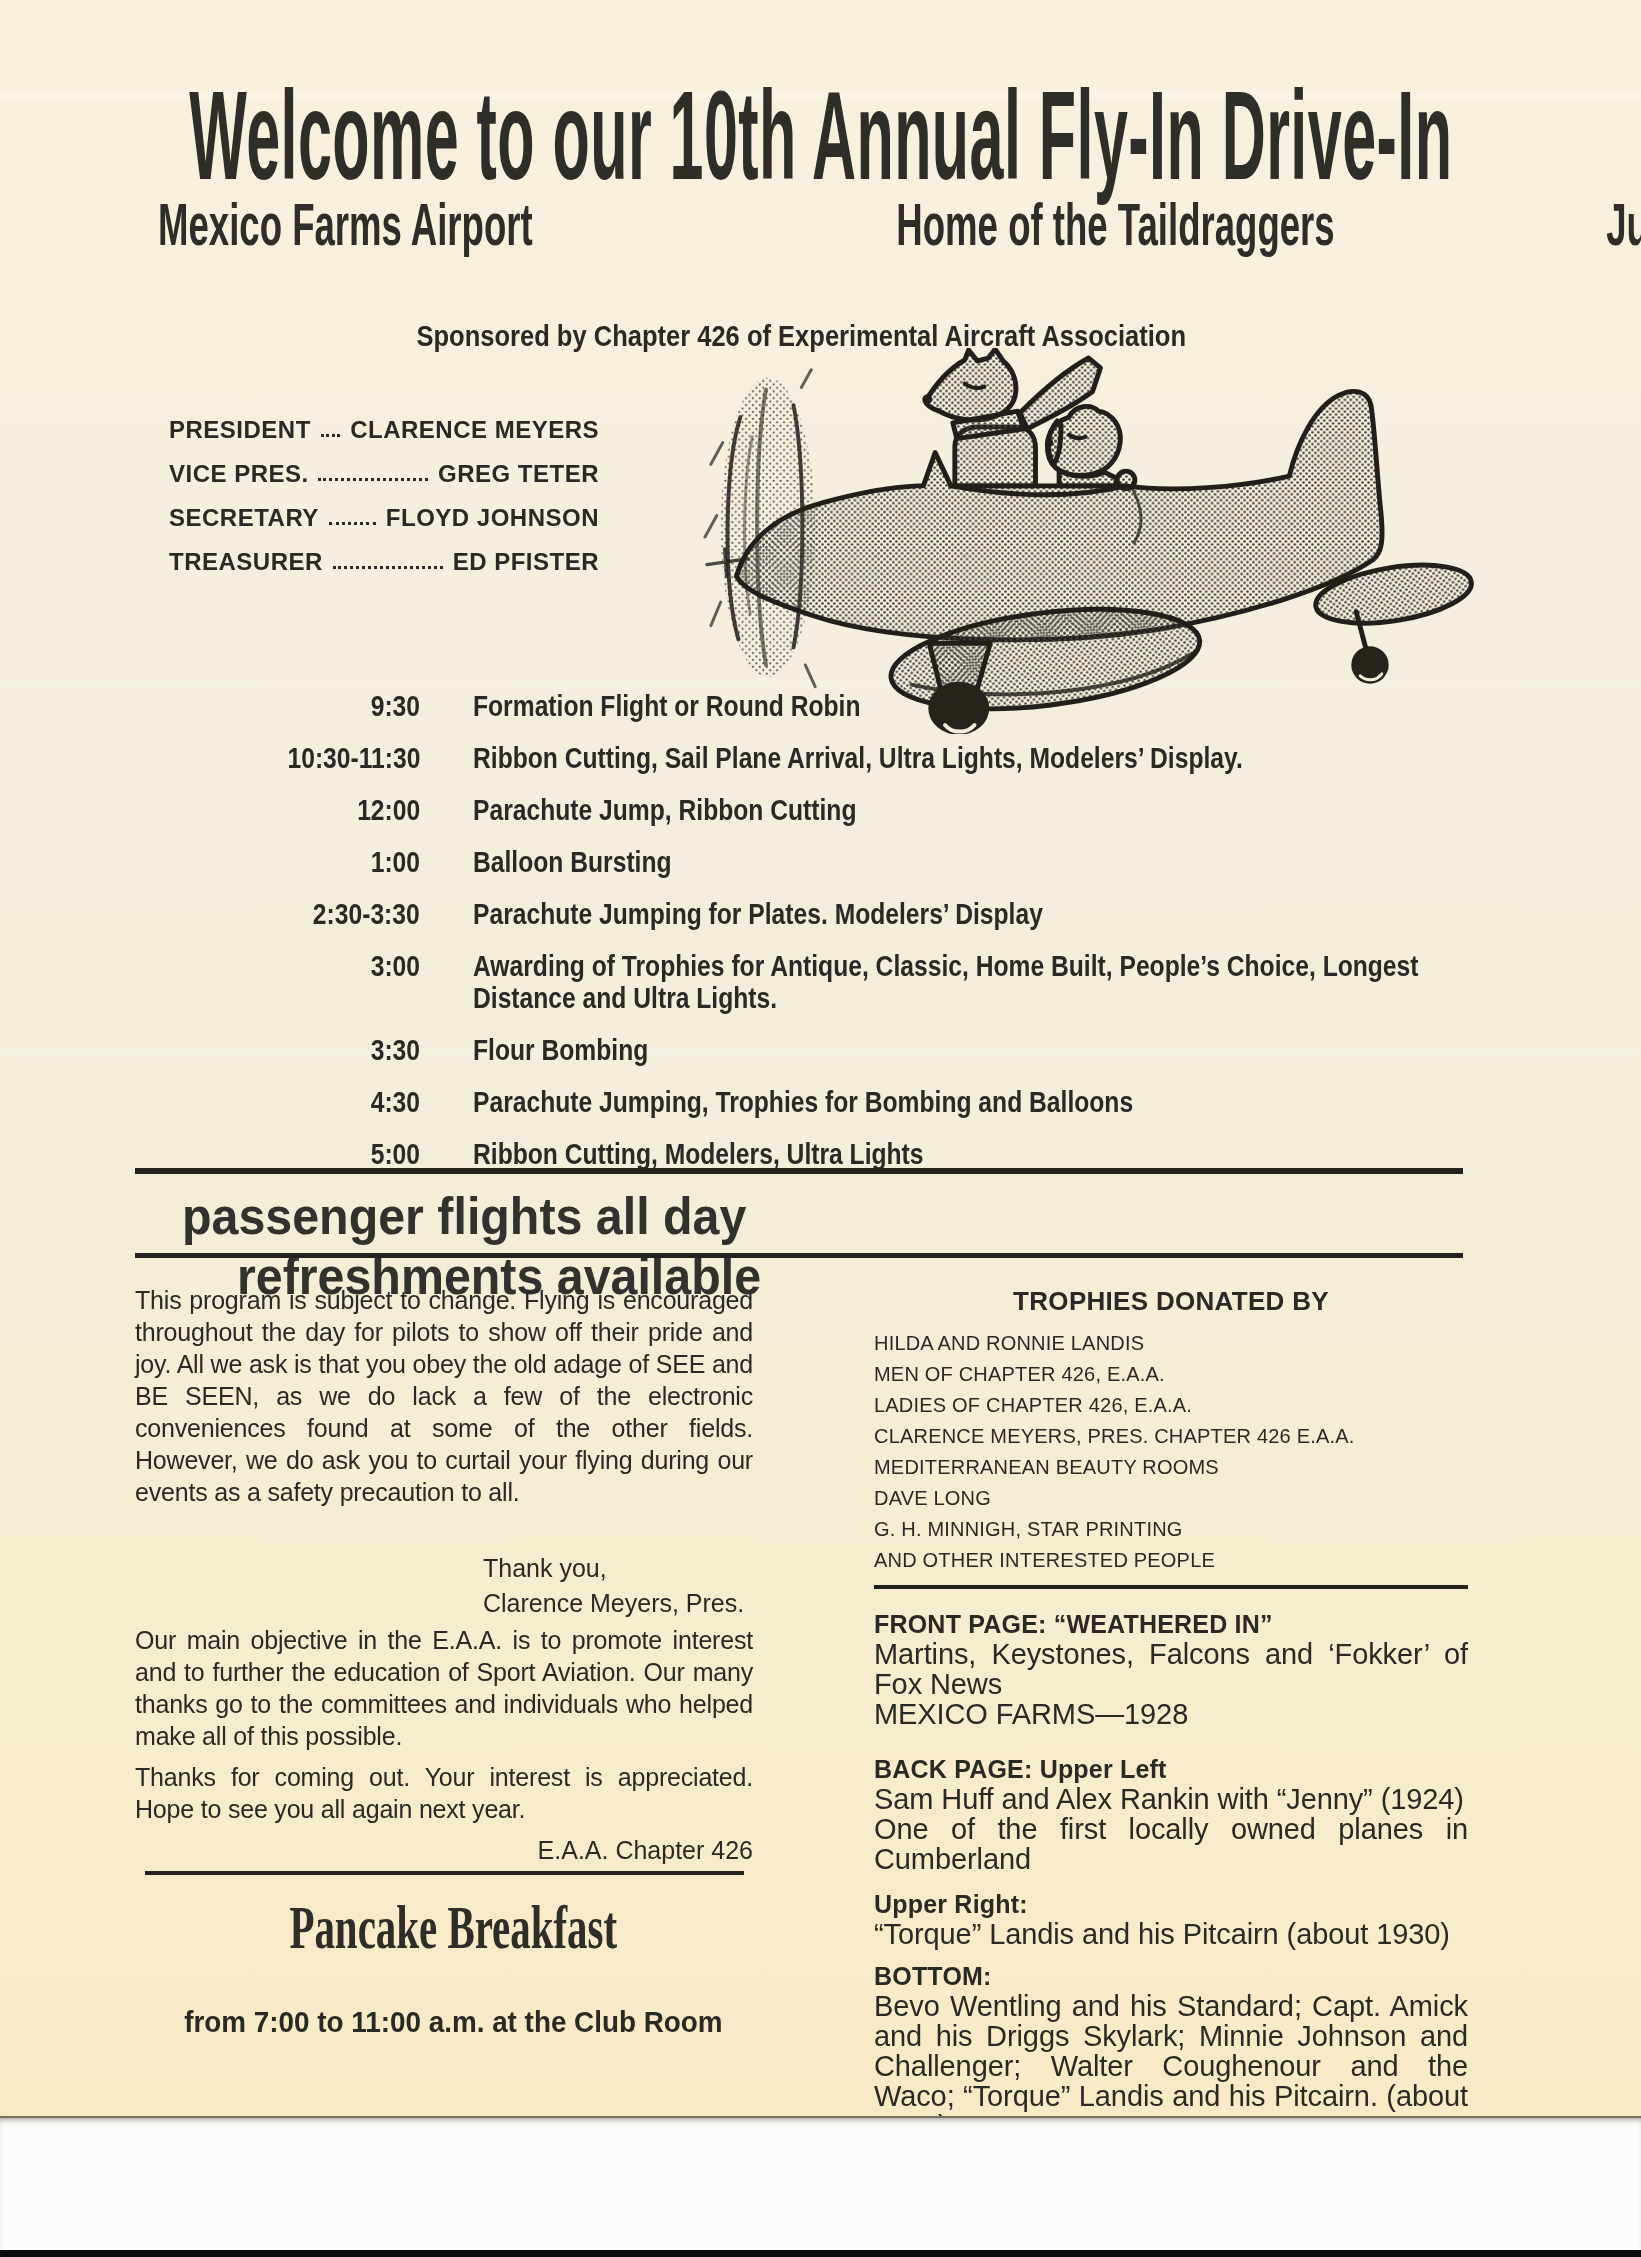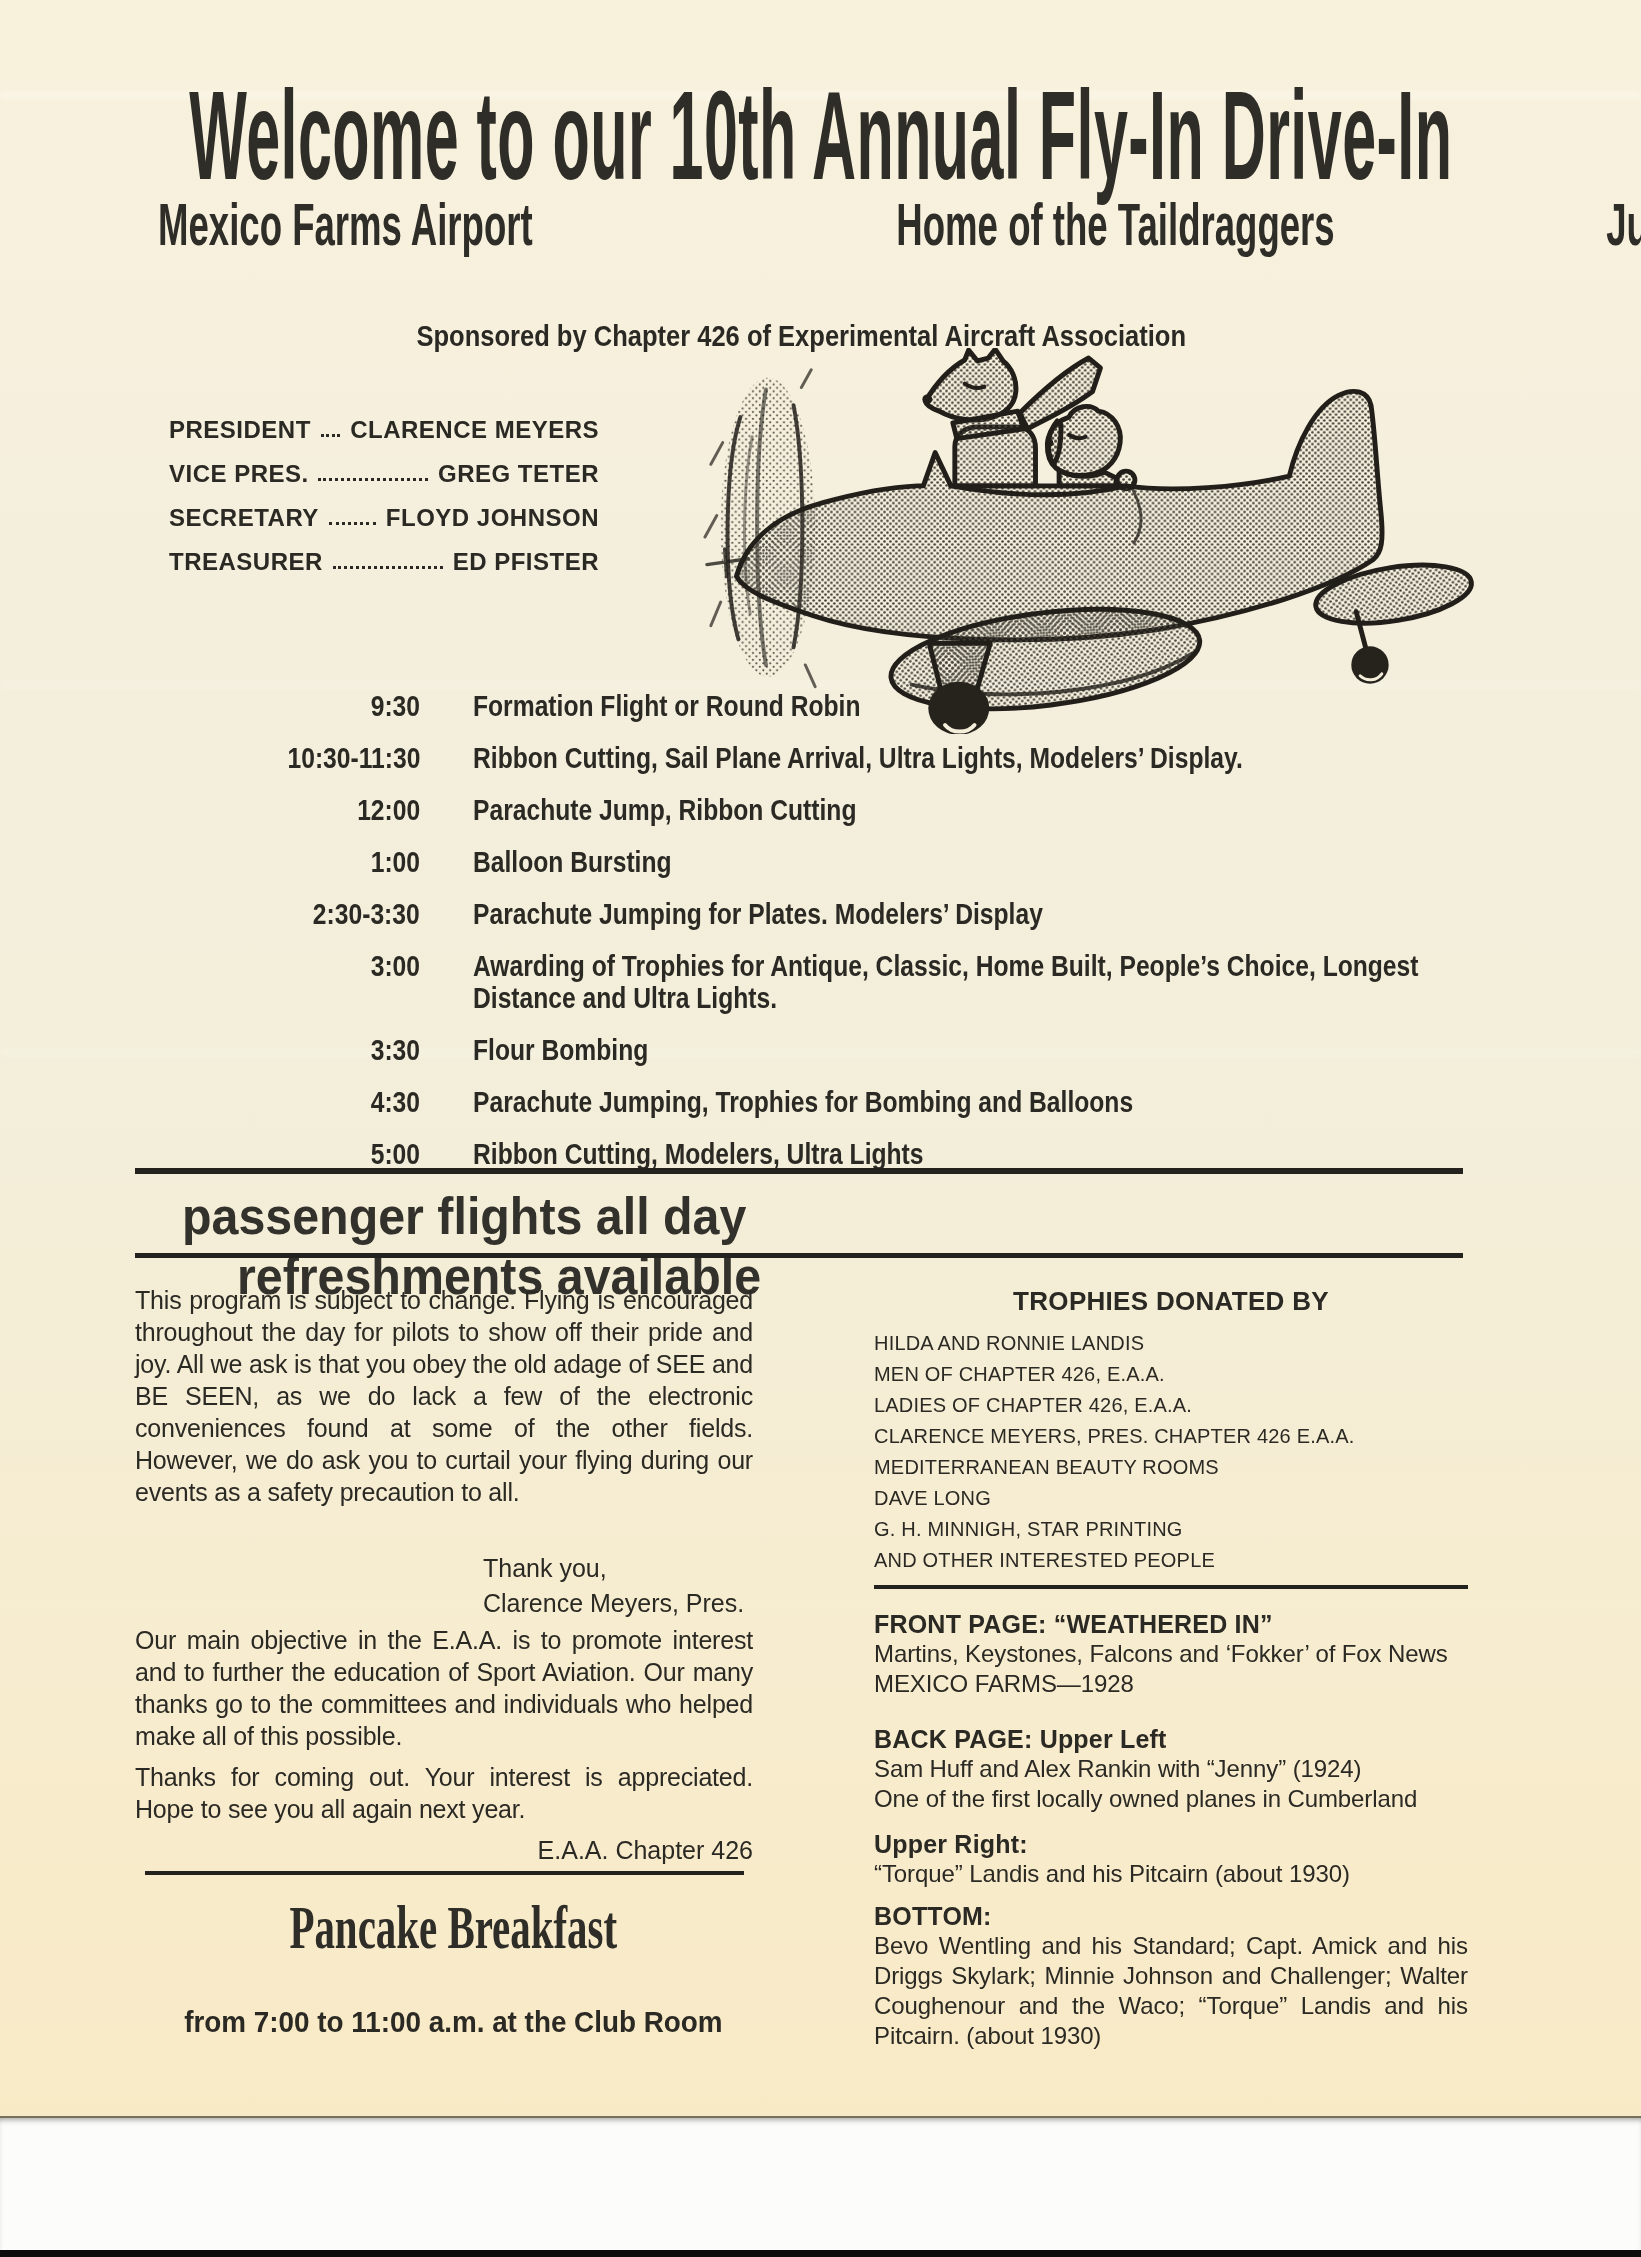--- a/index.html
+++ b/index.html
@@ -62,21 +62,21 @@
   
   .troph-h-wrap{left:874px;top:1286px;width:594px;display:flex;justify-content:center;}
   .troph-h{font-size:26px;font-weight:700;letter-spacing:0.3px;}
   .donors{left:874px;top:1328px;width:594px;}
   .donor{font-size:20px;line-height:31px;letter-spacing:0.2px;}
   .credits{left:874px;top:1609px;width:594px;}
   .credit-block{margin-bottom:25px;}
   .credit-block:nth-child(2){margin-bottom:15.4px;}
   .credit-block:nth-child(3){margin-bottom:11.6px;}
   .credit-h{font-size:25px;font-weight:700;line-height:30px;letter-spacing:0.2px;}
-  .credit-line{font-size:24px;line-height:30px;letter-spacing:-0.1px;text-align:justify;}
+  .credit-line{font-size:29px;line-height:30px;letter-spacing:-0.1px;text-align:justify;}
   .credit-block:last-child .credit-line{text-align:justify;}
 </style>
 </head>
 <body>
 
 <div class="paper"></div>
 <div class="crease" style="top:91px;opacity:.55"></div>
 <div class="crease" style="top:681px;opacity:.3"></div>
 <div class="crease" style="top:1049px;opacity:.4"></div>
 

